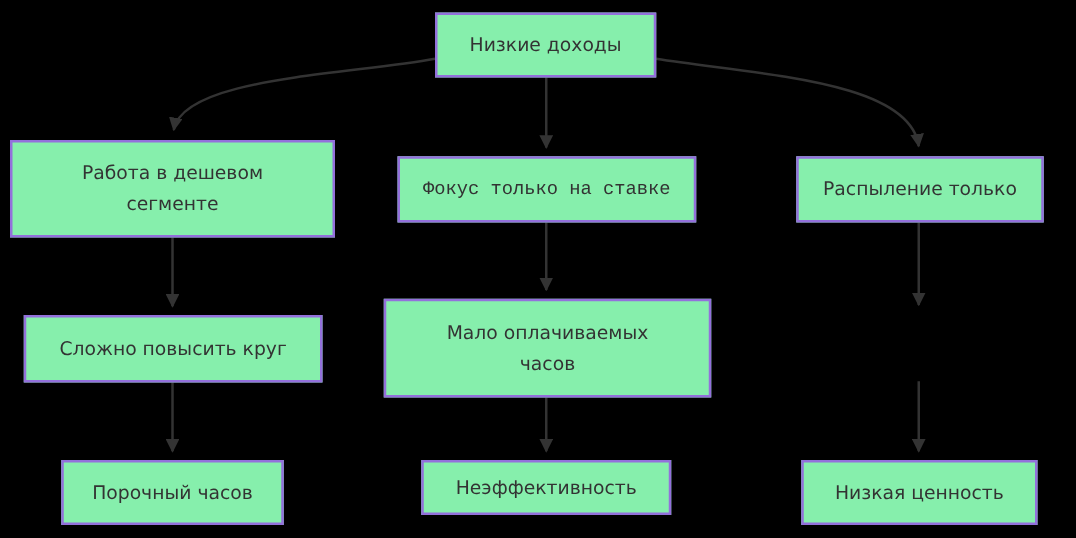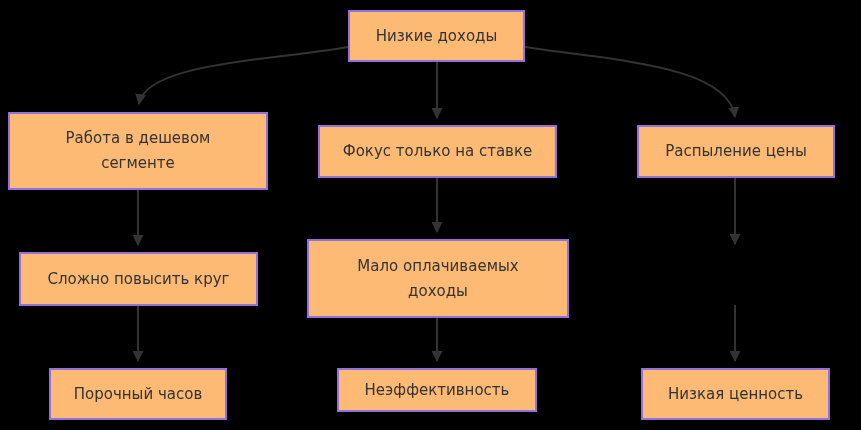--- a/index.html
+++ b/index.html
@@ -23,35 +23,35 @@
     height: 430px;
   }
   .edge {
     fill: none;
     stroke: #333333;
     stroke-width: 2px;
   }
   .node {
     position: absolute;
     box-sizing: border-box;
-    background: #fdba74;
+    background: #86efac;
     border: 2px solid #9370DB;
     color: #333333;
     font-size: 15px;
     line-height: 25px;
     display: flex;
     align-items: center;
     justify-content: center;
     text-align: center;
     white-space: pre-line;
   }
   
   .n-root { left: 348px; top: 10px;  width: 177px; height: 52px; }
   .n-a1   { left: 8px;   top: 112px; width: 260px; height: 78px; }
-  .n-b1   { left: 318px; top: 125px; width: 239px; height: 53px; }
+  .n-b1   { left: 318px; top: 125px; width: 239px; height: 53px; font-family: Liberation Mono, monospace; }
   .n-c1   { left: 637px; top: 125px; width: 198px; height: 53px; }
   .n-a2   { left: 19px;  top: 252px; width: 239px; height: 54px; }
   .n-b2   { left: 307px; top: 239px; width: 262px; height: 79px; }
   .n-c2   { left: 618px; top: 251px; width: 231px; height: 54px; }
   .n-a3   { left: 49px;  top: 368px; width: 178px; height: 52px; }
   .n-b3   { left: 337px; top: 368px; width: 200px; height: 44px; }
   .n-c3   { left: 641px; top: 368px; width: 189px; height: 52px; }
 </style>
 </head>
 <body>
@@ -73,23 +73,23 @@
     <path class="edge" d="M138,306 L138,361" marker-end="url(#arrowhead)"></path>
     <path class="edge" d="M437,318 L437,361" marker-end="url(#arrowhead)"></path>
     <path class="edge" d="M735,305 L735,361" marker-end="url(#arrowhead)"></path>
   </svg>
 
   <div class="node n-root">Низкие доходы</div>
 
   <div class="node n-a1">Работа в дешевом
 сегменте</div>
   <div class="node n-b1">Фокус только на ставке</div>
-  <div class="node n-c1">Распыление цены</div>
+  <div class="node n-c1">Распыление только</div>
 
   <div class="node n-a2">Сложно повысить круг</div>
   <div class="node n-b2">Мало оплачиваемых
-доходы</div>
+часов</div>
 
   <div class="node n-a3">Порочный часов</div>
   <div class="node n-b3">Неэффективность</div>
   <div class="node n-c3">Низкая ценность</div>
 
 </div>
 
 </body></html>

